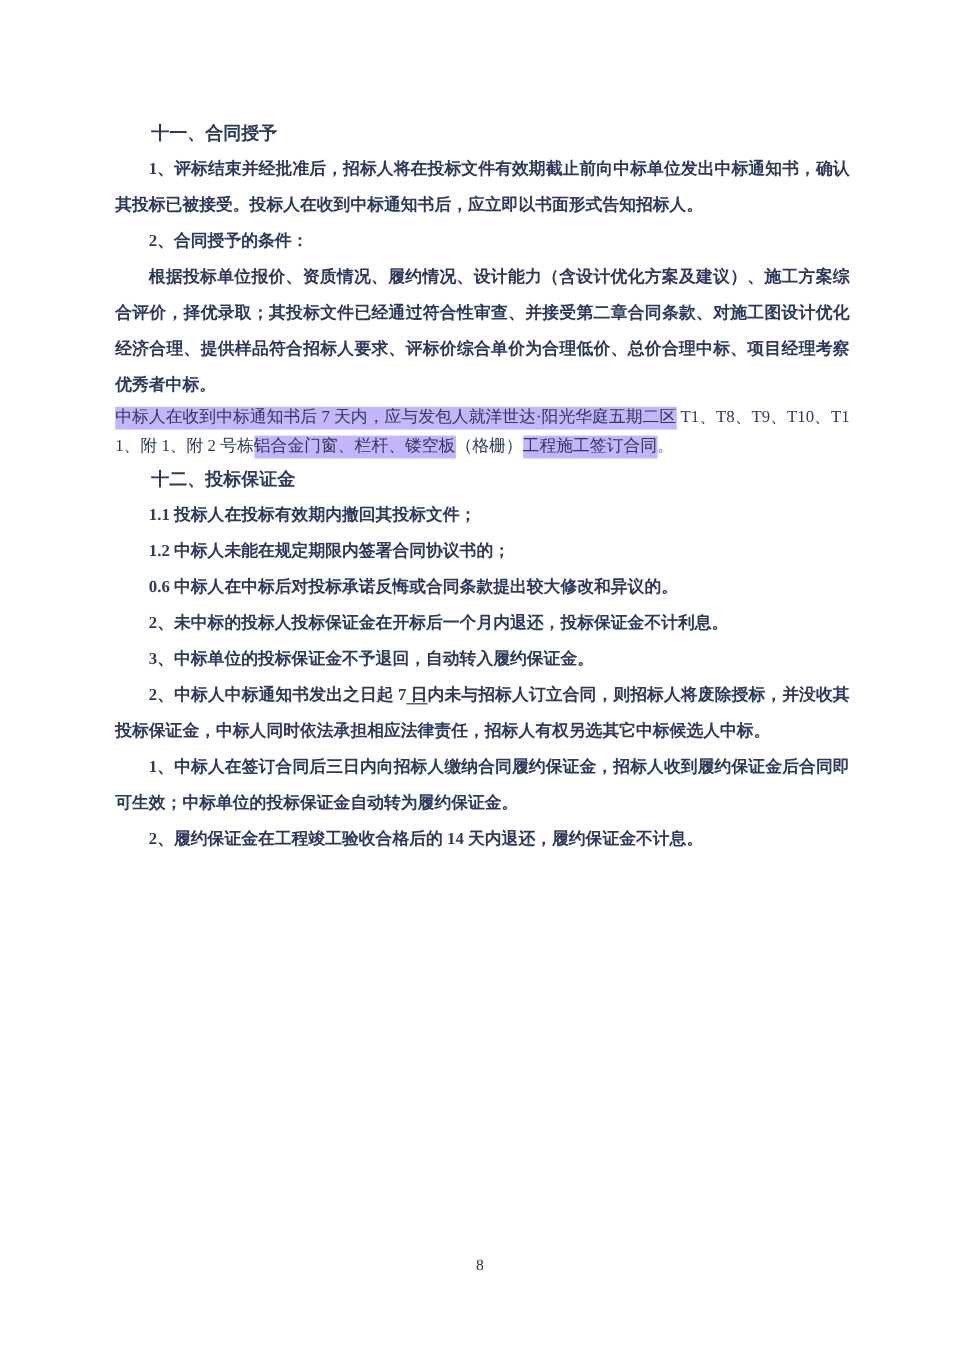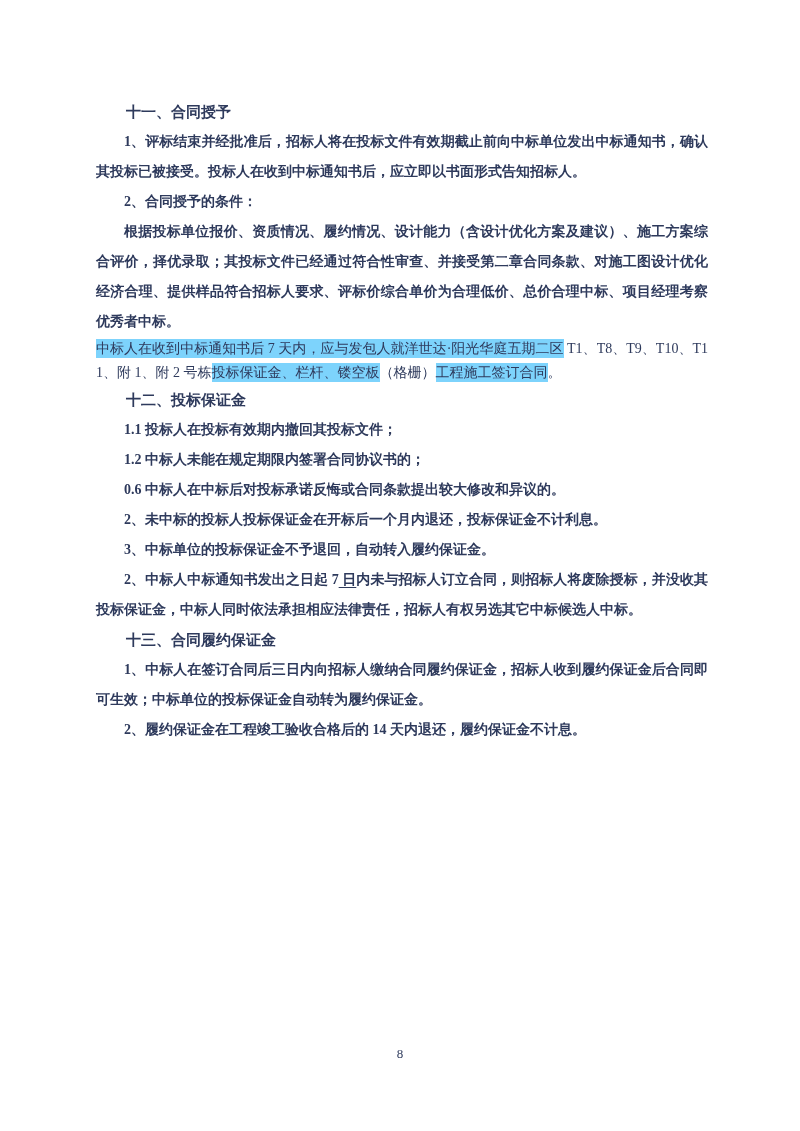--- a/index.html
+++ b/index.html
@@ -44,21 +44,21 @@
   }
   p.ind {
     text-indent: 2em;
     font-weight: bold;
   }
   p.award {
     line-height: 24px;
     text-indent: 0;
   }
   .hl {
-    background: #7dd3fc;
+    background: #c4b5fd;
     padding: 2px 0;
   }
   .ul {
     text-decoration: underline;
     text-underline-offset: 3px;
   }
   .pagenum {
     position: absolute;
     top: 1045px;
     left: 0;
@@ -72,30 +72,29 @@
 </head>
 <body>
 
 <div class="page">
   <div class="content">
 
     <h3 class="sec-heading">十一、合同授予</h3>
     <p class="ind">1、评标结束并经批准后，招标人将在投标文件有效期截止前向中标单位发出中标通知书，确认其投标已被接受。投标人在收到中标通知书后，应立即以书面形式告知招标人。</p>
     <p class="ind">2、合同授予的条件：</p>
     <p class="ind">根据投标单位报价、资质情况、履约情况、设计能力（含设计优化方案及建议）、施工方案综合评价，择优录取；其投标文件已经通过符合性审查、并接受第二章合同条款、对施工图设计优化经济合理、提供样品符合招标人要求、评标价综合单价为合理低价、总价合理中标、项目经理考察优秀者中标。</p>
-    <p class="award"><span class="hl">中标人在收到中标通知书后 7 天内，应与发包人就洋世达·阳光华庭五期二区</span><span> T1、T8、T9、T10、T11、附 1、附 2 号栋</span><span class="hl">投标保证金、栏杆、镂空板</span><span>（格栅）</span><span class="hl">工程施工签订合同</span><span>。</span></p>
+    <p class="award"><span class="hl">中标人在收到中标通知书后 7 天内，应与发包人就洋世达·阳光华庭五期二区</span><span> T1、T8、T9、T10、T11、附 1、附 2 号栋</span><span class="hl">铝合金门窗、栏杆、镂空板</span><span>（格栅）</span><span class="hl">工程施工签订合同</span><span>。</span></p>
 
     <h3 class="sec-heading">十二、投标保证金</h3>
     <p class="ind">1.1 投标人在投标有效期内撤回其投标文件；</p>
     <p class="ind">1.2 中标人未能在规定期限内签署合同协议书的；</p>
     <p class="ind">0.6 中标人在中标后对投标承诺反悔或合同条款提出较大修改和异议的。</p>
     <p class="ind">2、未中标的投标人投标保证金在开标后一个月内退还，投标保证金不计利息。</p>
     <p class="ind">3、中标单位的投标保证金不予退回，自动转入履约保证金。</p>
     <p class="ind"><span>2、中标人中标通知书发出之日起 7</span><span class="ul"> 日</span><span>内未与招标人订立合同，则招标人将废除授标，并没收其投标保证金，中标人同时依法承担相应法律责任，招标人有权另选其它中标候选人中标。</span></p>
 
-    <h3 class="sec-heading">十三、合同履约保证金</h3>
     <p class="ind">1、中标人在签订合同后三日内向招标人缴纳合同履约保证金，招标人收到履约保证金后合同即可生效；中标单位的投标保证金自动转为履约保证金。</p>
     <p class="ind">2、履约保证金在工程竣工验收合格后的 14 天内退还，履约保证金不计息。</p>
 
   </div>
 
   <div class="pagenum">8</div>
 </div>
 
 </body></html>

